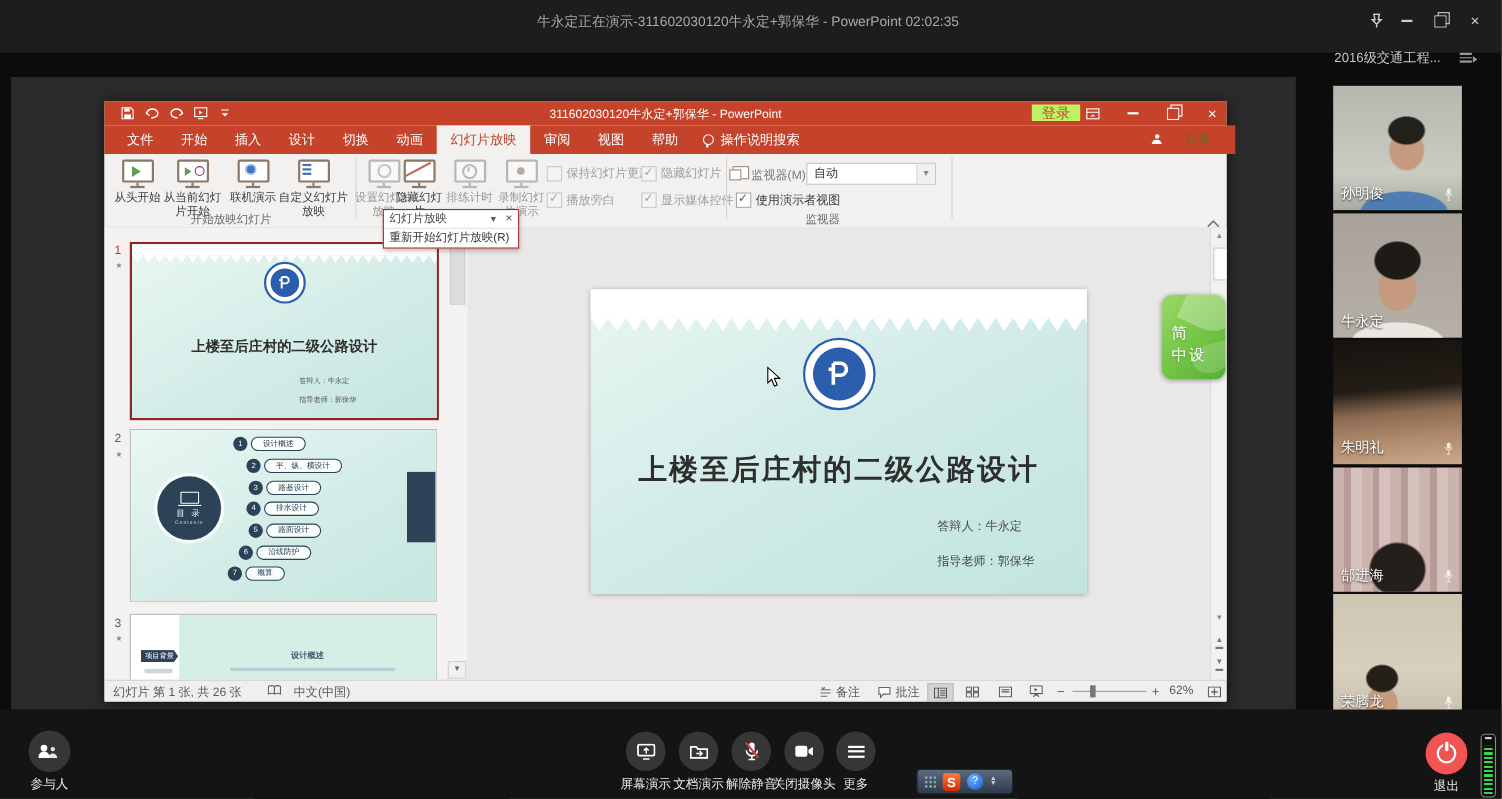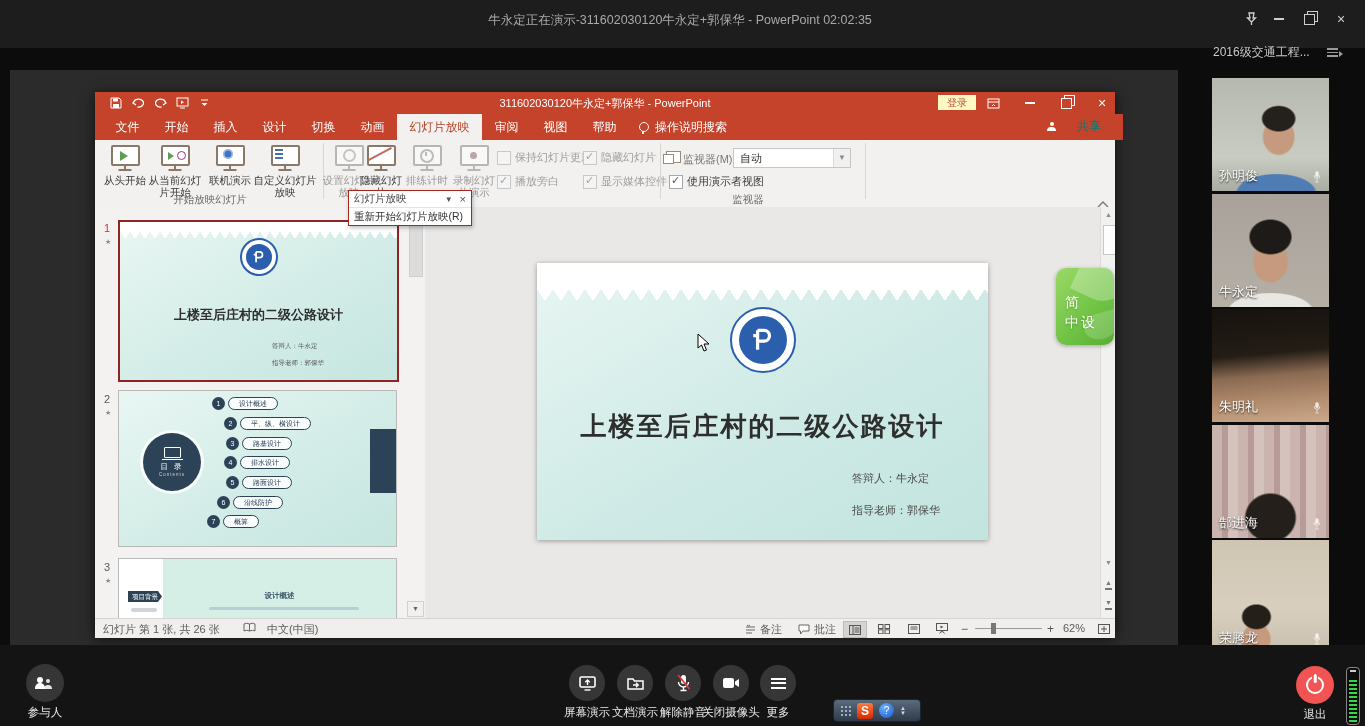--- a/index.html
+++ b/index.html
@@ -18,34 +18,34 @@
   .xchar{font-size:14px;line-height:14px}
 
   
   #share{position:absolute;left:10px;top:70px;width:1168px;height:575px;background:#2b2b2b}
 
   
   #ppt{position:absolute;left:85px;top:22px;width:1020px;height:545px;background:#f2f1f0;box-shadow:0 2px 12px rgba(0,0,0,.65)}
   #ppt-titlebar{position:absolute;left:0;top:0;width:1020px;height:22px;background:#c4432a}
   #ppt-title{position:absolute;left:260px;top:4px;width:500px;text-align:center;font-size:11px;color:#fff;white-space:nowrap}
   .qat{position:absolute;top:3px;width:18px;height:16px;display:flex;align-items:center;justify-content:center}
-  #login{position:absolute;left:843px;top:3px;height:15px;line-height:15px;padding:0 9px;background:#fef9c3;color:#b84a33;font-size:10px}
+  #login{position:absolute;left:843px;top:3px;height:15px;line-height:15px;padding:0 9px;background:#bef264;color:#b84a33;font-size:13px}
   .wctl{position:absolute;top:3px;width:26px;height:16px;display:flex;align-items:center;justify-content:center;color:#fff}
   .wctl .bar-min{background:#fff}
   .wctl .restore{border-color:#fff;background:#c4432a}
   .wctl .restore::before{border-color:#fff}
   .wctl .restore::after{background:#c4432a}
 
   #ppt-tabs{position:absolute;left:0;top:22px;width:1020px;height:26px;background:#c4432a;display:flex;align-items:stretch;padding-left:8px}
   .tab{line-height:26px;padding:0 12.5px;font-size:12px;color:#fff;white-space:nowrap}
   .tab.active{background:#f2f1f0;color:#b5442a}
   #search-hint{display:flex;align-items:center;gap:6px;color:#fff;font-size:12px;margin-left:10px}
   .bulb{width:8px;height:8px;border:1.5px solid #fff;border-radius:50%;position:relative}
   .bulb::after{content:"";position:absolute;left:2px;top:8px;width:2px;height:3px;background:#fff}
-  #ppt-share{position:absolute;right:14px;top:26px;display:flex;align-items:center;gap:21px;color:#0f766e;font-size:12px}
+  #ppt-share{position:absolute;right:14px;top:26px;display:flex;align-items:center;gap:21px;color:#4d7c0f;font-size:12px}
   .person{width:9px;height:9px;position:relative}
   .person::before{content:"";position:absolute;left:2.5px;top:0;width:4px;height:4px;border-radius:50%;background:#fff}
   .person::after{content:"";position:absolute;left:0;top:4.5px;width:9px;height:4.5px;border-radius:4px 4px 0 0;background:#fff}
 
   
   #ribbon{position:absolute;left:0;top:48px;width:1020px;height:67px;background:#f2f1f0;border-bottom:1px solid #d2d0ce}
   .rbtn{position:absolute;top:5px;height:58px;display:flex;flex-direction:column;align-items:center;font-size:10.5px;line-height:1.18;color:#3b3b3b;text-align:center}
   .rbtn.dis{opacity:.5;filter:grayscale(70%)}
   .scr{position:relative;width:25px;height:17px;border:2px solid #8a7968;border-radius:2px;background:#fff;margin:0 auto 8px}
   .scr::before{content:"";position:absolute;left:50%;bottom:-5px;transform:translateX(-50%);width:2px;height:3px;background:#8a7968}

